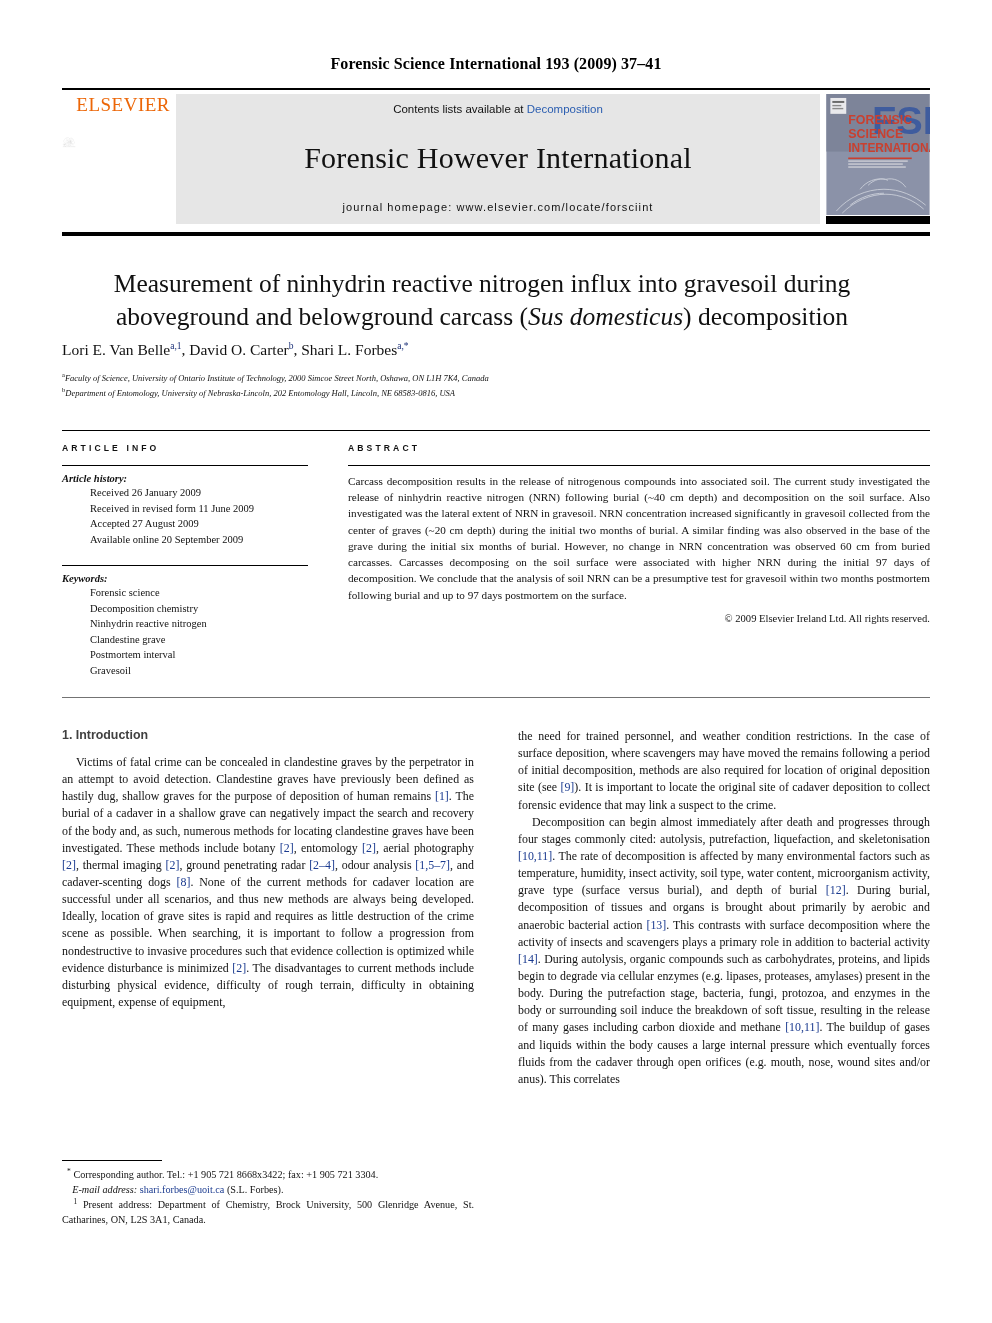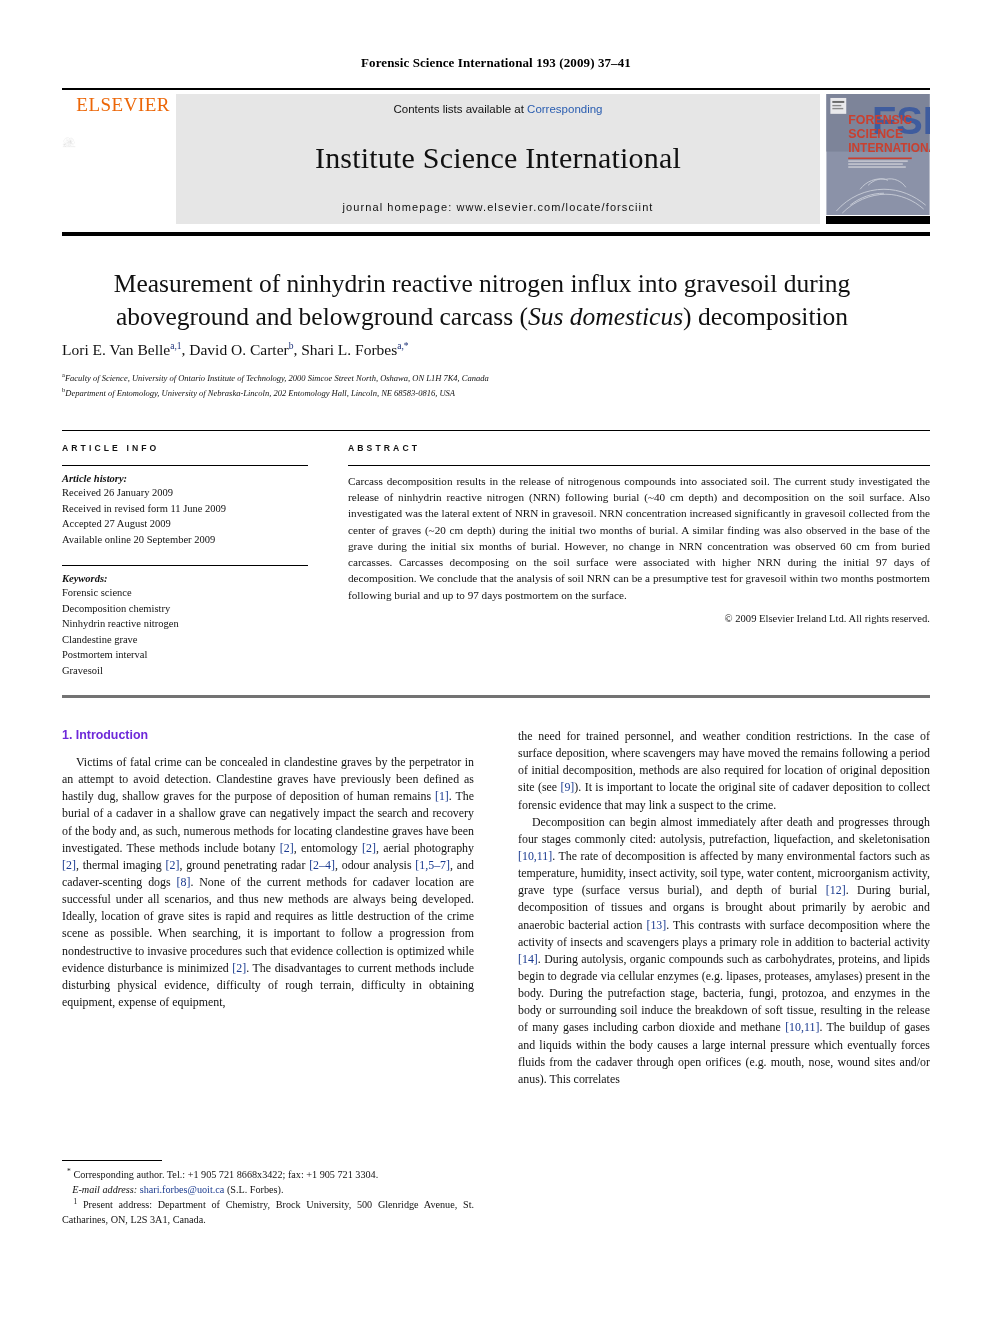--- a/index.html
+++ b/index.html
@@ -21,21 +21,21 @@
     box-sizing: border-box;
   }
 
   
   .running-head {
     position: absolute;
     top: 55px;
     left: 0;
     width: 992px;
     text-align: center;
-    font-size: 13px;
+    font-size: 16px;
     font-weight: bold;
     letter-spacing: 0.1px;
   }
 
   
   .masthead {
     position: absolute;
     top: 88px;
     left: 62px;
     width: 868px;
@@ -174,21 +174,21 @@
     vertical-align: super;
   }
 
   
   .band {
     position: absolute;
     top: 430px;
     left: 62px;
     width: 868px;
     border-top: 1px solid #000;
-    border-bottom: 3px solid #737373;
+    border-bottom: 1px solid #737373;
     height: 268px;
     box-sizing: border-box;
   }
   .band-inner {
     display: flex;
     padding-top: 12px;
   }
   .info-col {
     width: 246px;
     flex: 0 0 246px;
@@ -213,20 +213,21 @@
     font-size: 10.5px;
     font-style: italic;
     font-weight: bold;
     color: #111;
     margin-bottom: 1px;
   }
   .info-list {
     font-size: 10.5px;
     line-height: 1.48;
     color: #111;
+    margin-left: 28px;
   }
   .kw-block { margin-top: 18px; }
   .abstract-text {
     font-size: 11.2px;
     line-height: 1.45;
     text-align: justify;
     color: #111;
   }
   .copyright {
     font-size: 10.6px;
@@ -245,21 +246,21 @@
   }
   .col {
     width: 412px;
     flex: 0 0 412px;
   }
   .col-right { margin-left: 44px; }
   .h2 {
     font-family: "Liberation Sans", sans-serif;
     font-size: 12.4px;
     font-weight: bold;
-    color: #6d28d9;
+    color: #404040;
     margin: 0 0 12px 0;
   }
   p.body-p {
     font-size: 11.9px;
     line-height: 1.44;
     text-align: justify;
     color: #111;
     margin: 0;
     text-indent: 14px;
   }
@@ -344,23 +345,23 @@
             <path d="M45 80 C46 74 48 70 51 67"></path>
             <path d="M64 80 C66 74 68 71 71 69"></path>
           </g>
         </svg>
         <div class="elsevier-word">ELSEVIER</div>
         <div class="elsevier-bar"></div>
       </div>
 
       <div class="journal-band">
         <div class="contents-line">
-          <span>Contents lists available at </span><span class="sd">Corresponding</span>
+          <span>Contents lists available at </span><span class="sd">Decomposition</span>
         </div>
-        <div class="journal-name">Institute Science International</div>
+        <div class="journal-name">Forensic However International</div>
         <div class="homepage-line">journal homepage: www.elsevier.com/locate/forsciint</div>
       </div>
 
       <div class="cover-block">
         <svg class="cover-thumb" viewBox="0 0 104 122">
           <rect x="0" y="0" width="104" height="122" fill="#8b92a8"></rect>
           <rect x="0" y="0" width="104" height="58" fill="#7d8499"></rect>
           <rect x="4" y="4" width="16" height="16" fill="#e9e9ec"></rect>
           <rect x="6" y="7" width="12" height="2" fill="#6b6b6b"></rect>
           <rect x="6" y="11" width="9" height="1.4" fill="#8a8a8a"></rect>

